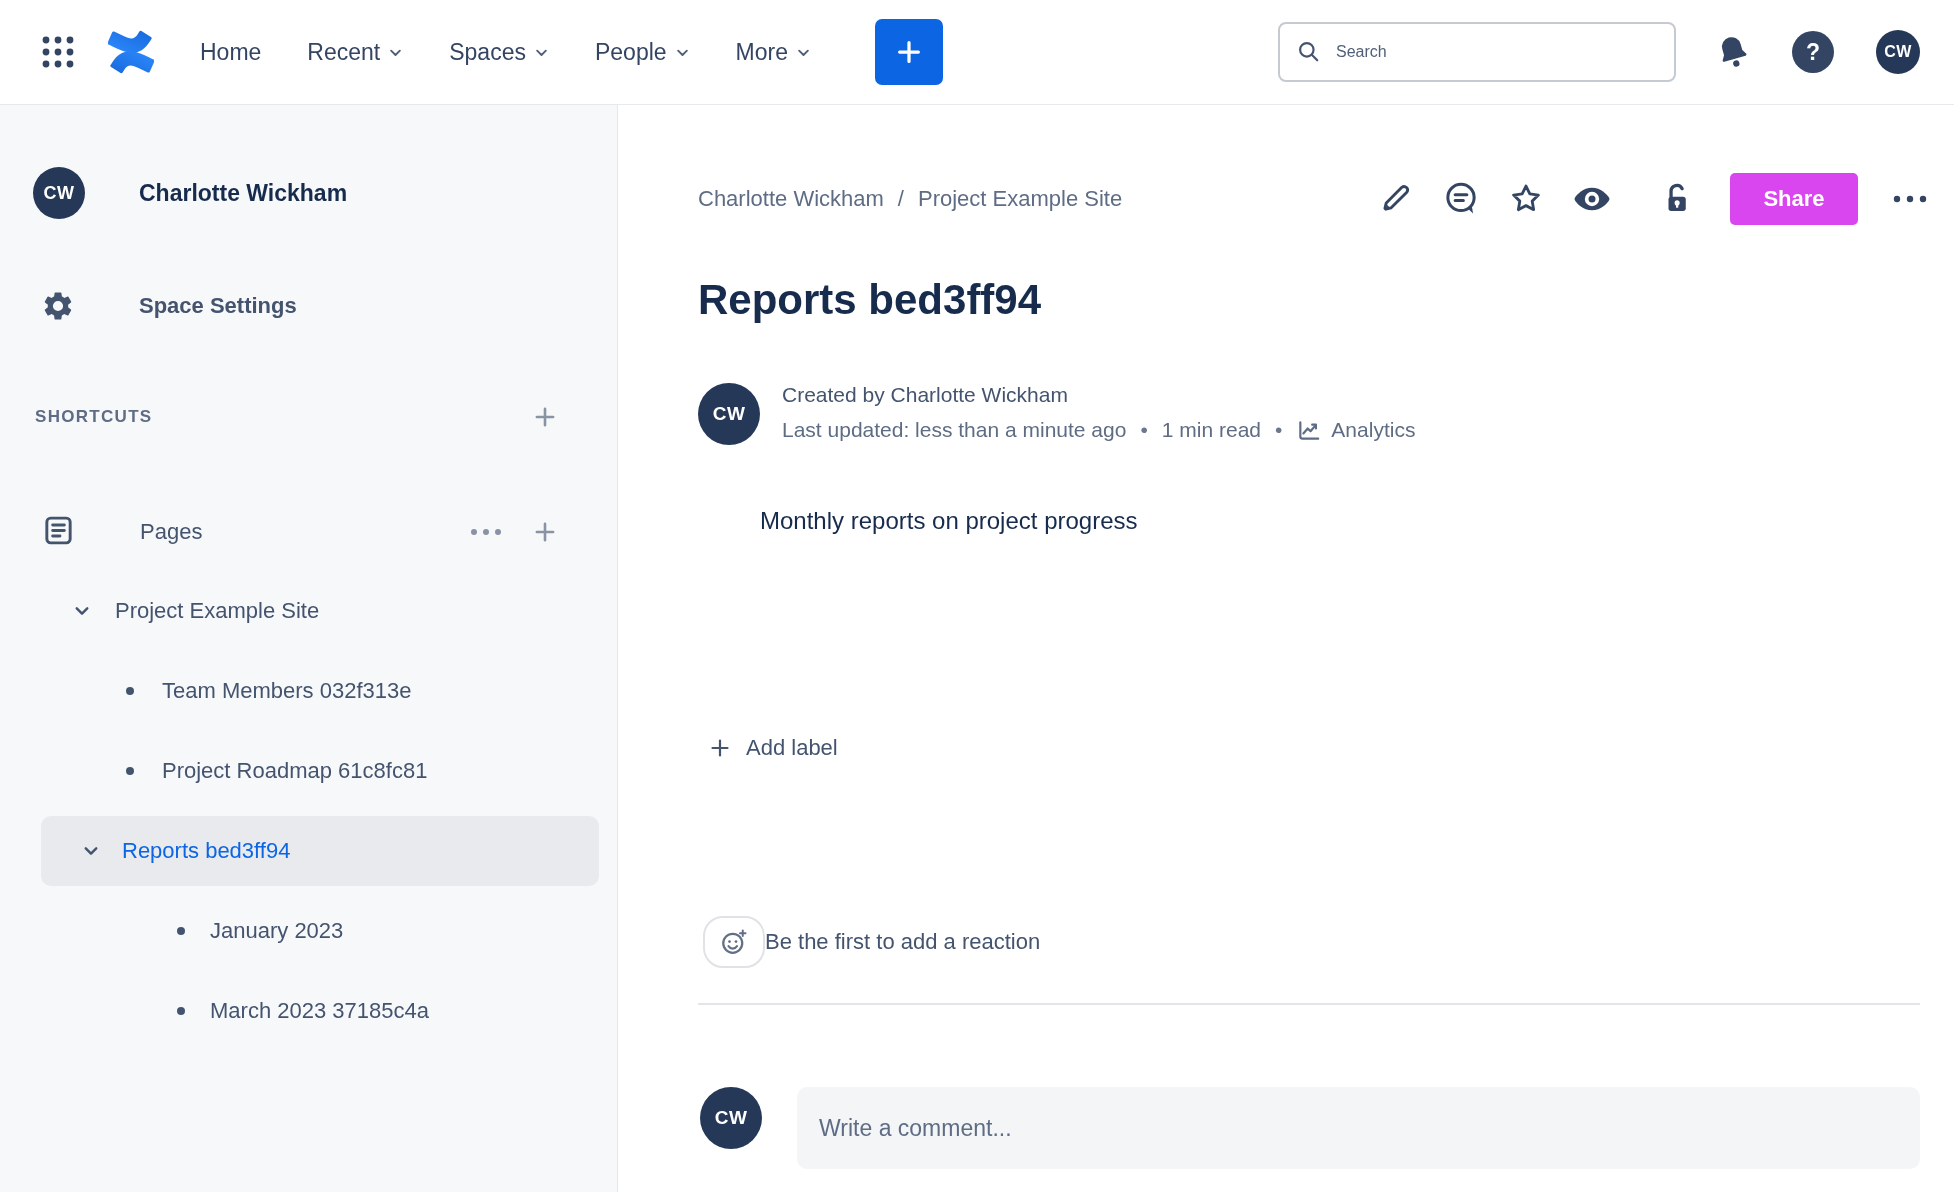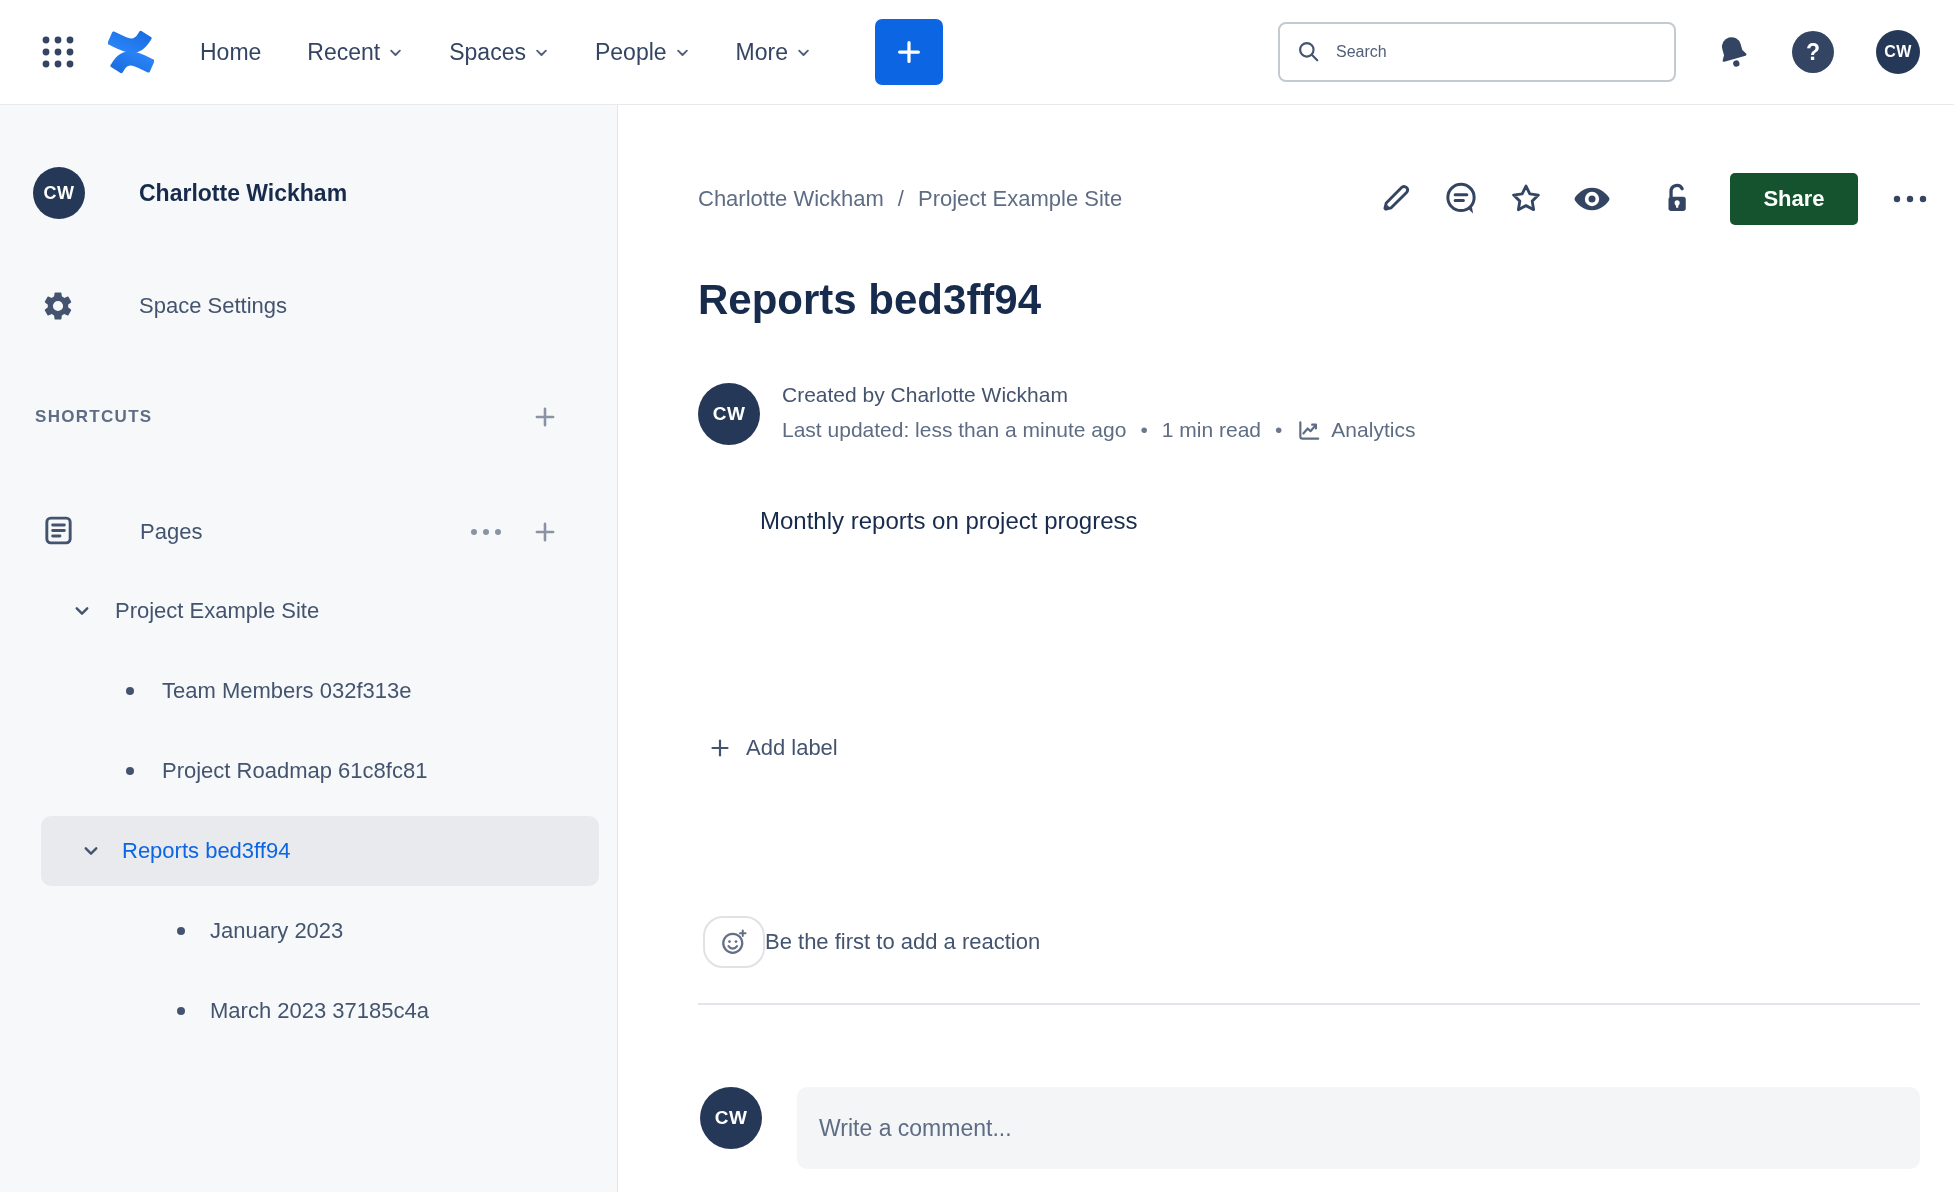--- a/index.html
+++ b/index.html
@@ -33,21 +33,21 @@
   .shell { display:flex; height:1087px; }
 
   
   .sidebar { width:618px; background:#F7F8F9; border-right:1px solid #E5E7EB; flex:none; }
   .space-header { margin-top:62px; padding-left:33px; height:52px; display:flex; align-items:center; }
   .avatar.space { width:52px; height:52px; font-size:18px; }
   .space-name { margin-left:54px; font-size:23px; font-weight:600; color:#172B4D; }
   .side-row { display:flex; align-items:center; padding-left:41px; height:34px; cursor:pointer; }
   .side-row .ic { width:34px; display:flex; justify-content:center; }
   .side-row .lbl { margin-left:64px; font-size:22px; color:#44546F; }
-  .mt-settings { margin-top:70px; } .mt-bulk { margin-top:48px; }
+  .mt-settings { margin-top:70px;font-weight:bold; } .mt-bulk { margin-top:48px; }
   .section-head { margin-top:82px; height:24px; padding:0 59px 0 35px;
     display:flex; align-items:center; justify-content:space-between; }
   .section-title { font-size:17px; font-weight:700; letter-spacing:1.3px; color:#5E6C84; }
   .pages-head { margin-top:85px; height:36px; display:flex; align-items:center; padding:0 59px 0 41px; }
   .pages-head .lbl { margin-left:64px; font-size:22px; color:#44546F; }
   .pages-actions { margin-left:auto; display:flex; align-items:center; gap:28px; }
   .tree { margin-top:21px; display:flex; flex-direction:column; }
   .tree-row { height:80px; display:flex; align-items:center; cursor:pointer; font-size:22px; color:#44546F; }
   .tree-row .t-chev { flex:none; }
   .lvl1 { padding-left:73px; } .lvl1 .t-lbl { margin-left:24px; }
@@ -61,21 +61,21 @@
   
   .main { flex:1; padding:0 24px 0 80px; }
   .content-head { margin-top:68px; height:52px; display:flex; align-items:center; }
   .breadcrumb { display:flex; align-items:center; gap:14px; font-size:22px; color:#5E6C84; }
   .breadcrumb .crumb { cursor:pointer; }
   .head-actions { margin-left:auto; display:flex; align-items:center; }
   .act-btn { background:none; border:none; cursor:pointer; display:flex; align-items:center;
     justify-content:center; margin-left:28px; }
   .act-btn.first { margin-left:0; } .act-btn.lock { margin-left:46px; }
   .share-btn { margin-left:36px; width:128px; height:52px; border:none; border-radius:5px;
-    background:#14532d; color:#fff; font-size:22px; font-weight:700; cursor:pointer;
+    background:#d946ef; color:#fff; font-size:22px; font-weight:700; cursor:pointer;
     font-family:"Liberation Sans", sans-serif; }
   .more-btn { margin-left:32px; }
   .page-title { margin-top:48px; font-size:42px; line-height:53px; font-weight:600; color:#172B4D; }
   .byline { margin-top:57px; display:flex; align-items:flex-start; }
   .avatar.byline-av { width:62px; height:62px; font-size:19px; }
   .byline-text { margin-left:22px; }
   .byline-line1 { font-size:21px; color:#44546F; }
   .byline-line2 { margin-top:10px; display:flex; align-items:center; gap:14px; font-size:21px; color:#5E6C84; }
   .byline-line2 .dot { color:#6B778C; }
   .analytics { display:flex; align-items:center; gap:9px; cursor:pointer; }

